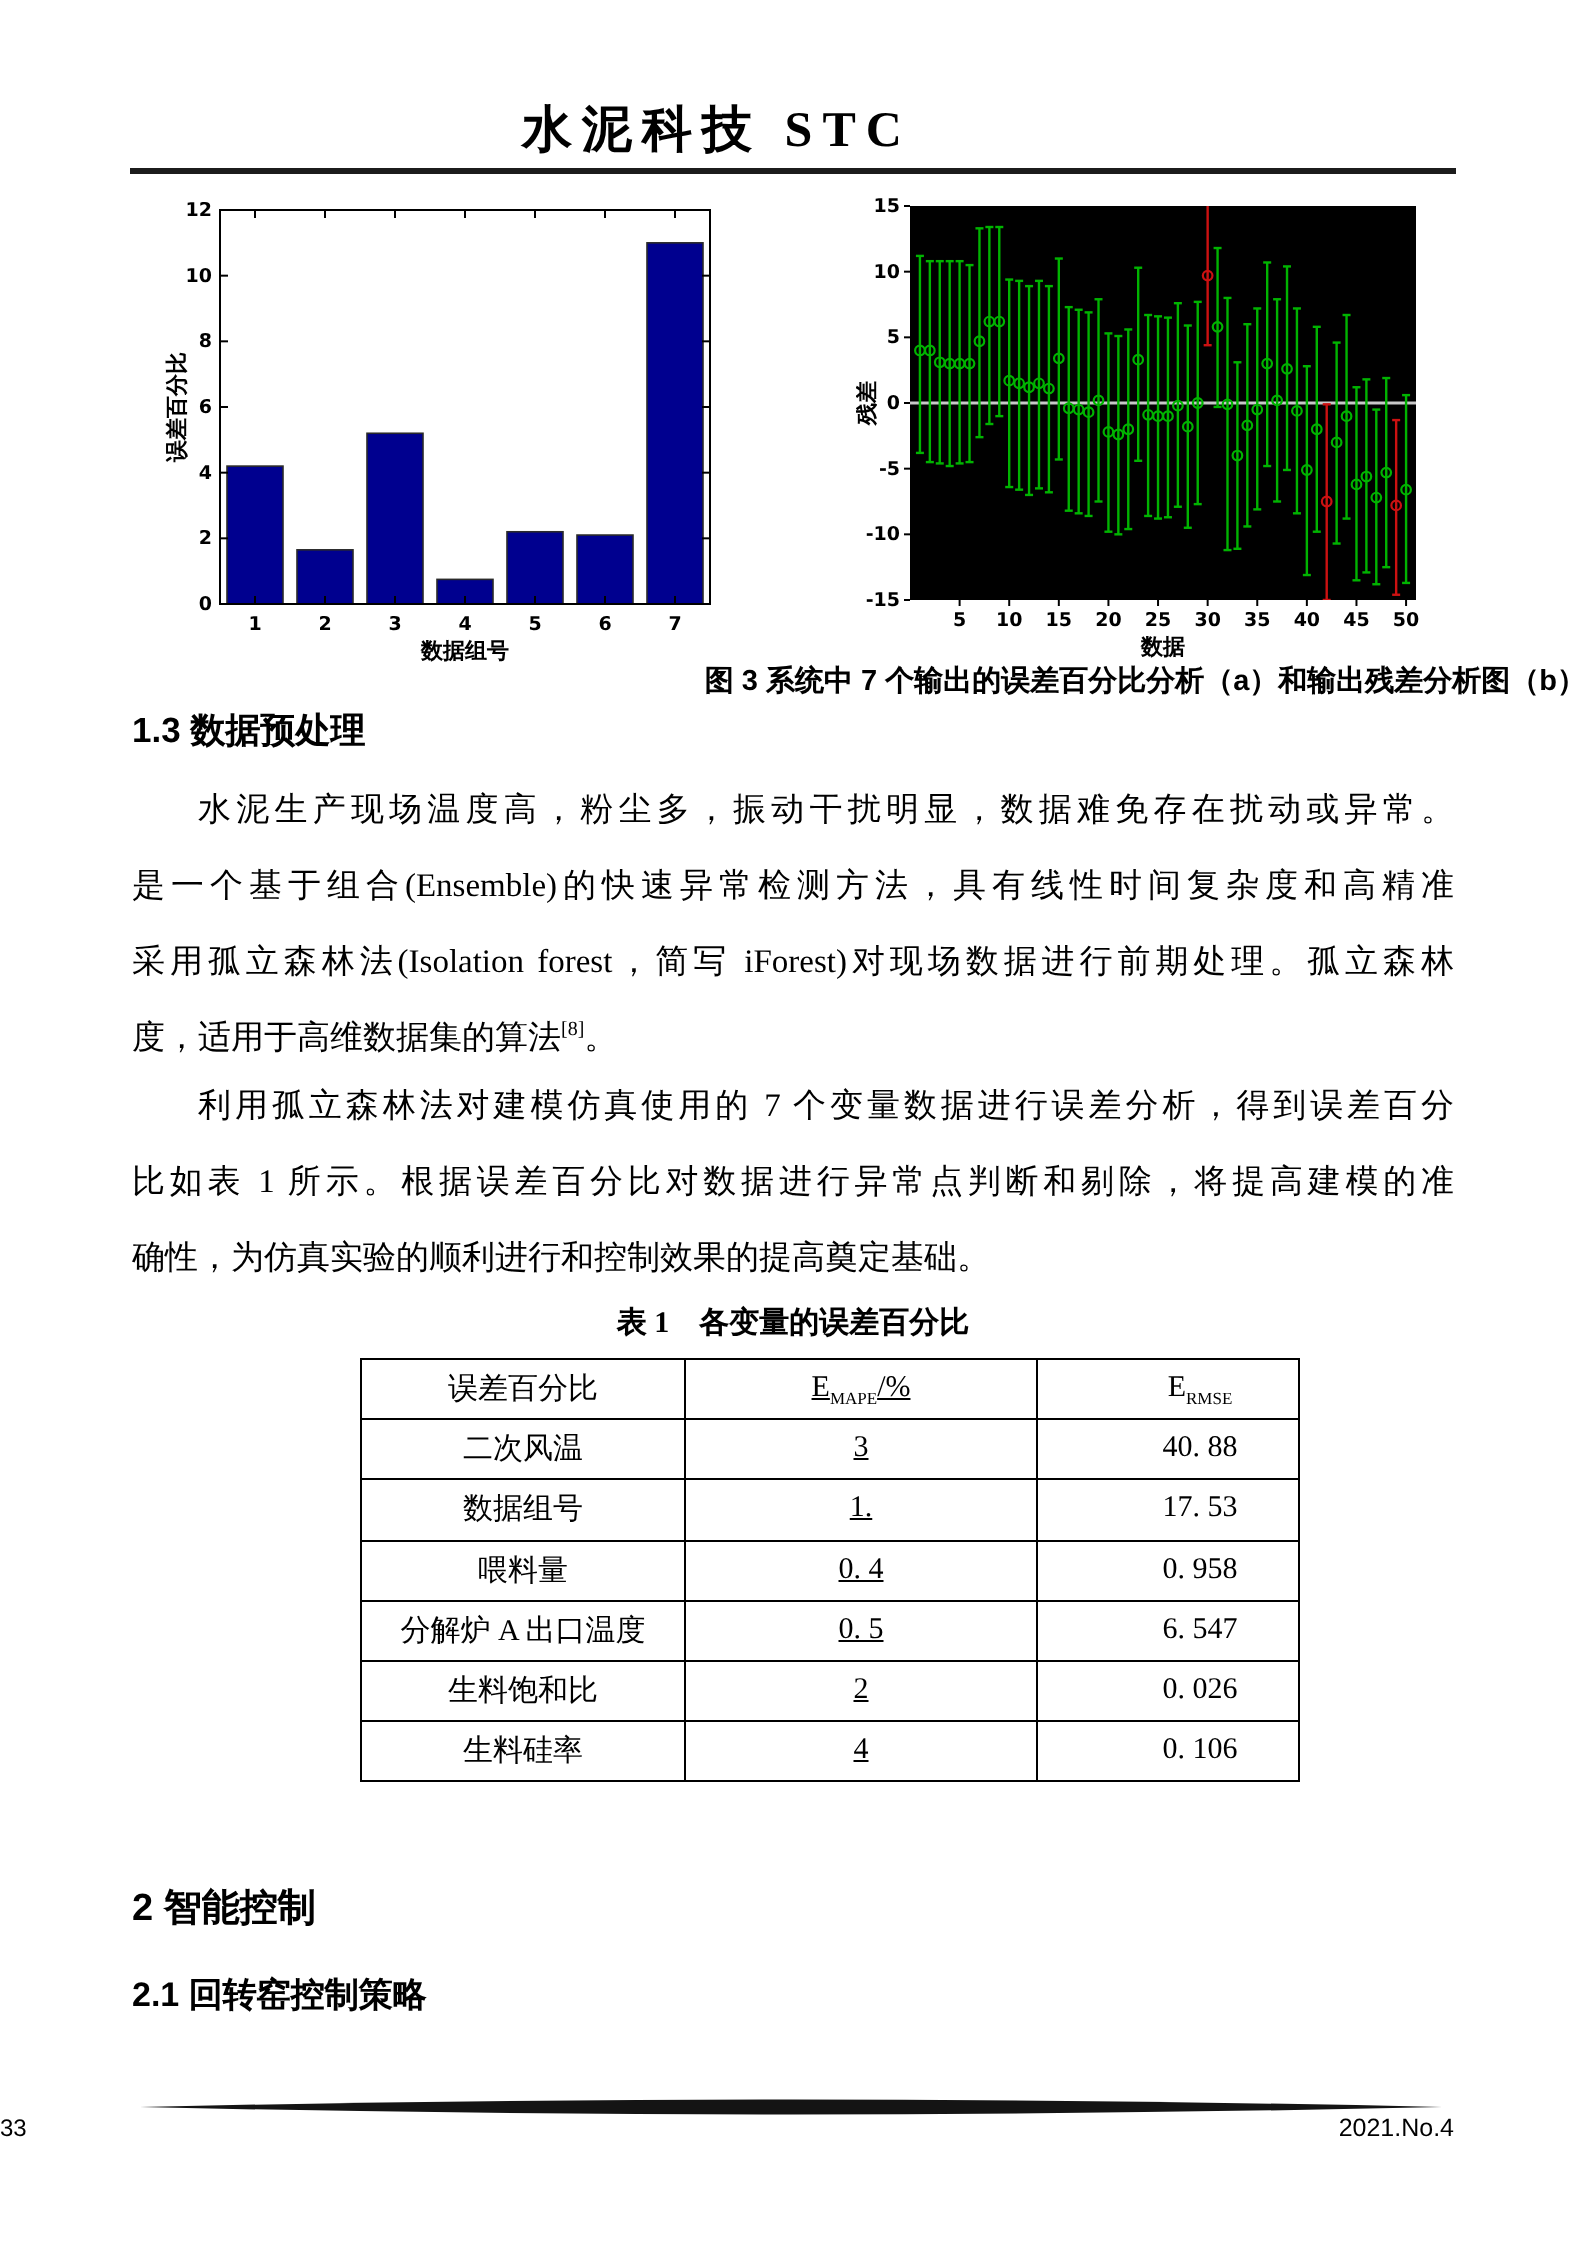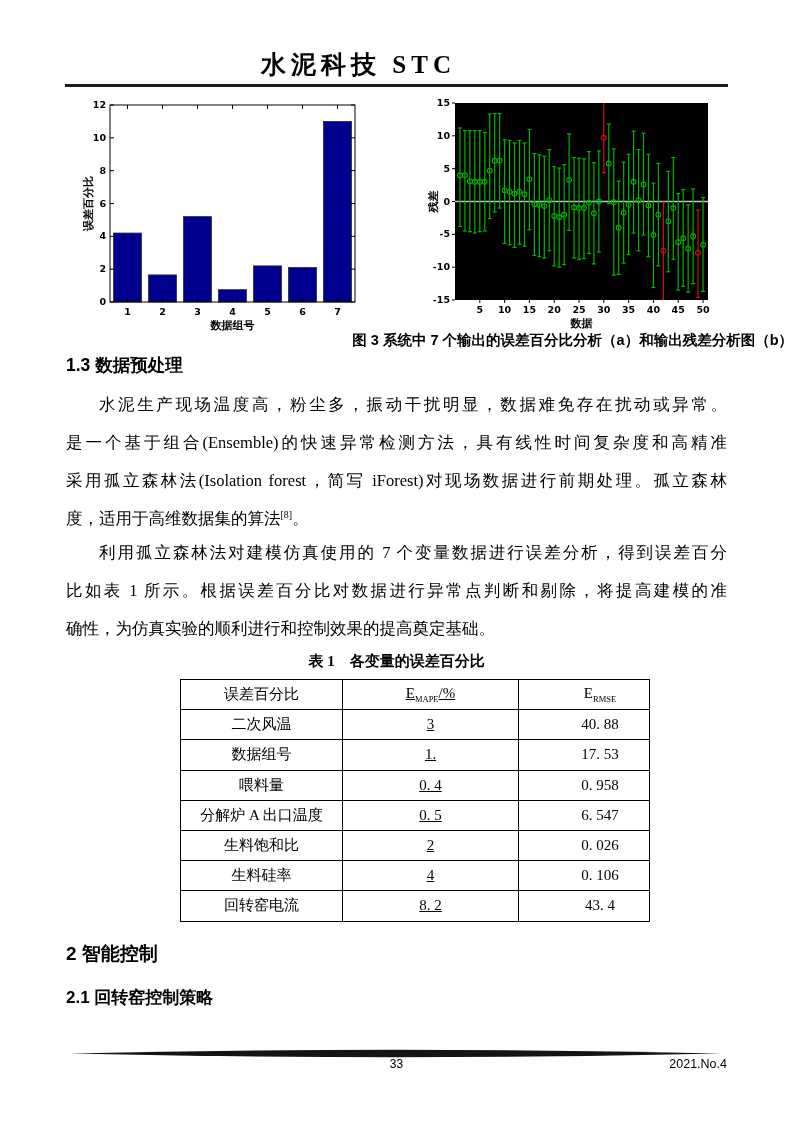--- a/index.html
+++ b/index.html
@@ -58,21 +58,21 @@
     border:1.4px solid #000;text-align:center;vertical-align:middle;
     height:29.2px;padding:0;font-weight:normal;
   }
   #data-table .col0{width:161px;}
   #data-table .col1{width:175px;text-decoration:underline;}
   #data-table .col2{width:98px;padding-left:32px;}
   #data-table sub{font-size:8.5px;letter-spacing:0;}
   
   #footer-rule-svg{top:1049px;left:70px;}
   #page-number{
-    top:1057px;left:0;width:793px;text-align:center;
+    top:1057px;left:0;width:793px;
     font-family:"Liberation Sans","DejaVu Sans",sans-serif;font-size:12px;
   }
   #issue-label{
     top:1057px;right:66px;
     font-family:"Liberation Sans","DejaVu Sans",sans-serif;font-size:12.5px;
   }
   .chart-label{font-family:"DejaVu Sans",sans-serif;}
 </style>
 </head>
 <body>
@@ -546,25 +546,20 @@
         <tr>
           <td class="col0">生料饱和比</td>
           <td class="col1">2</td>
           <td class="col2">0. 026</td>
         </tr>
         <tr>
           <td class="col0">生料硅率</td>
           <td class="col1">4</td>
           <td class="col2">0. 106</td>
         </tr>
-        <tr>
-          <td class="col0">回转窑电流</td>
-          <td class="col1">8. 2</td>
-          <td class="col2">43. 4</td>
-        </tr>
       </tbody>
   </table>
 
   <div id="heading-2" class="abs sec-heading">2 智能控制</div>
   <div id="heading-2-1" class="abs sec-heading">2.1 回转窑控制策略</div>
 
   <svg id="footer-rule-svg" class="abs" width="651" height="9">
     <path d="M0,4.5 Q163,0.8 325,0.8 Q488,0.8 651,4.5 Q488,8.2 325,8.2 Q163,8.2 0,4.5 Z" fill="#141414"></path>
   </svg>
   <div id="page-number" class="abs">33</div>

